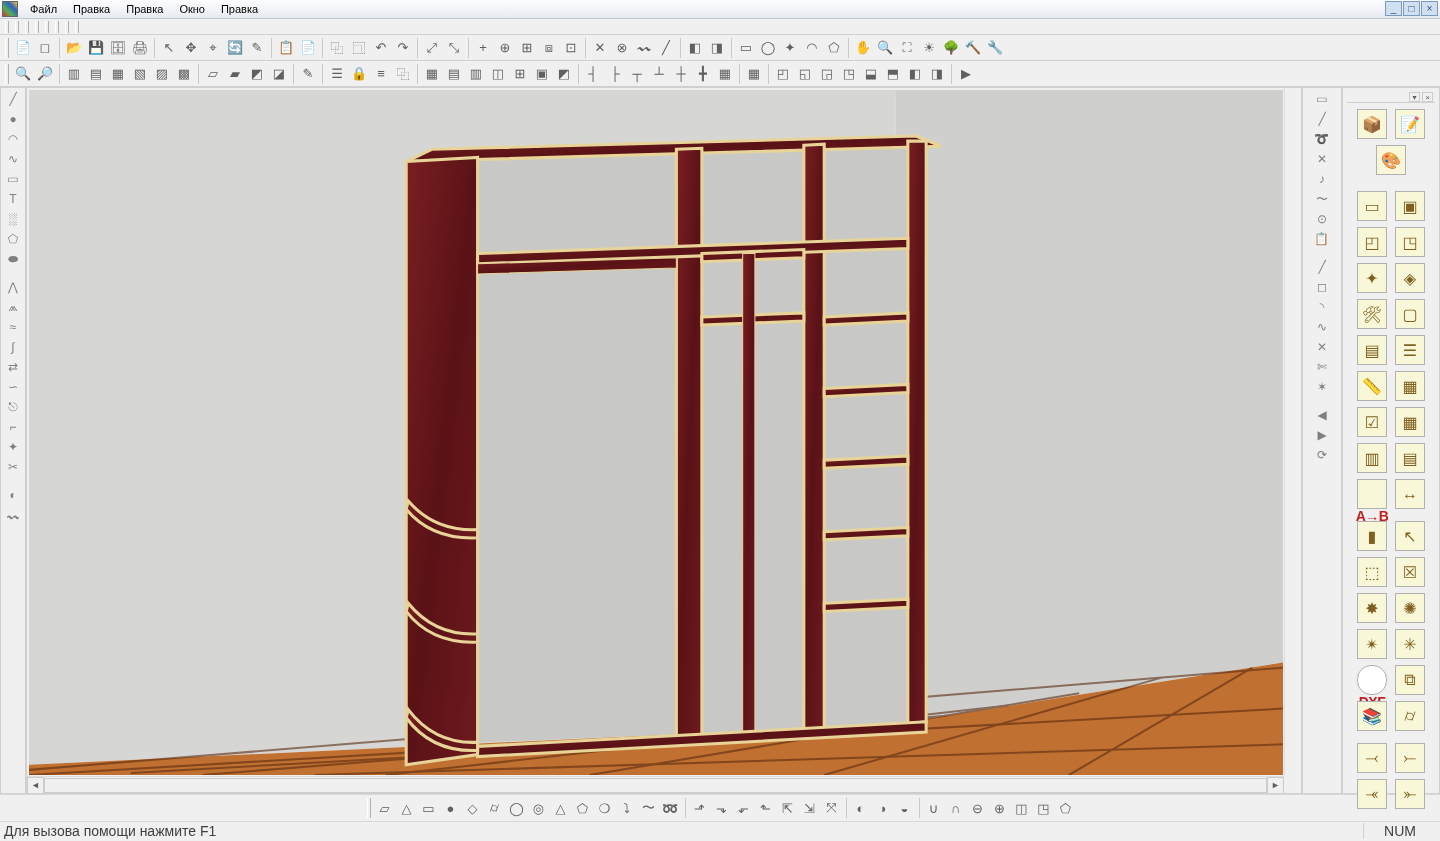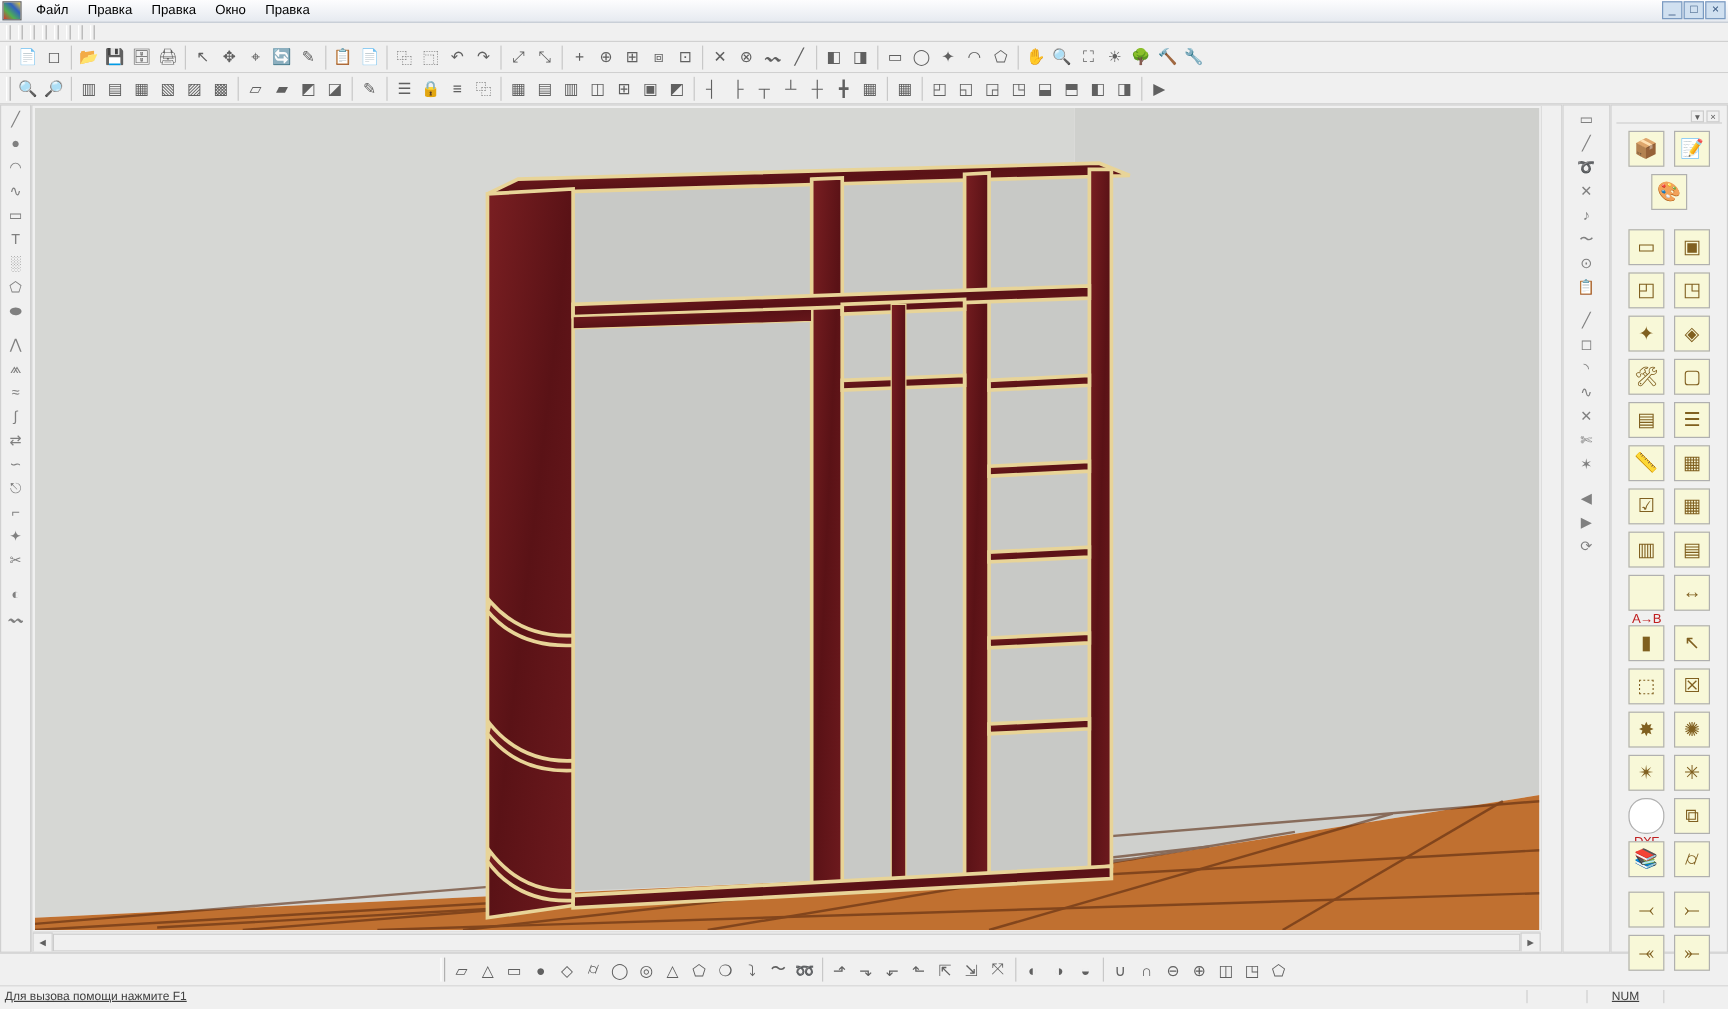--- a/index.html
+++ b/index.html
@@ -123,26 +123,25 @@
 }
 .scroll-arrow { width:17px;height:17px;background:#f0f0f0;border:1px solid #ccc;font-size:9px;text-align:center;line-height:15px;color:#606060;}
 .scroll-thumb-h {height:15px;background:#f0f0f0;border:1px solid #ccc;flex:1;margin:0 0;}
 .statusbar {
   height:18px;
   background:#f0f0f0;
   border-top:1px solid #d8d8d8;
   display:flex;
   align-items:center;
   padding:0 4px;
-  font-size:10px;
+  font-size:14px;
   color:#404040;
   justify-content:space-between;
-  text-decoration:underline;
-}
-.status-right { display:flex; gap:0; }
+}
+.status-right { display:flex; gap:0;flex-direction:column; }
 .status-cell { border-left:1px solid #d0d0d0; padding:0 20px; min-width:50px;}
 
 
 .vtool {
   width:20px;height:18px;
   display:flex;align-items:center;justify-content:center;
   font-size:12px;color:#808080;
   border:1px solid transparent;
 }
 .vsep { height:6px; }
@@ -153,23 +152,23 @@
 }
 .pal {
   width:30px;height:30px;
   border:1px solid #b0b0b0;
   background:#f8f8d8;
   display:flex;align-items:center;justify-content:center;
   font-size:16px;
   color:#806020;
 }
 .pal-label {
-  font-size:11px;
+  font-size:14px;
   color:#c02020;
-  font-weight:normal;
+  font-weight:bold;
   letter-spacing:-0.5px;
   margin-top:43px;
 }
 .panel-header {
   width:100%; height:12px; background:#f0f0f0;
   border-bottom:1px solid #d0d0d0;
   display:flex; justify-content:flex-end; gap:2px; padding:0 2px;
 }
 .panel-header span { font-size:8px;color:#606060;border:1px solid #ccc;width:11px;height:10px;text-align:center;line-height:9px;}
 

